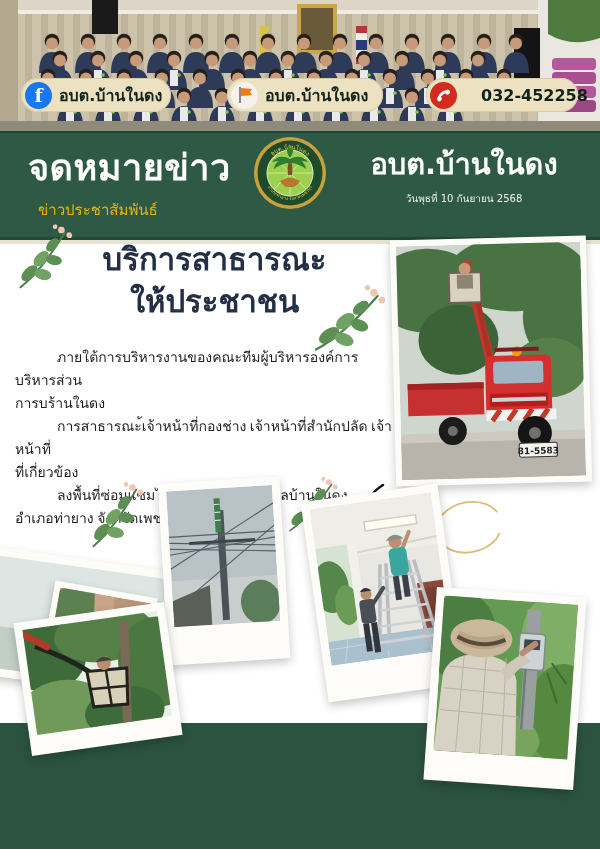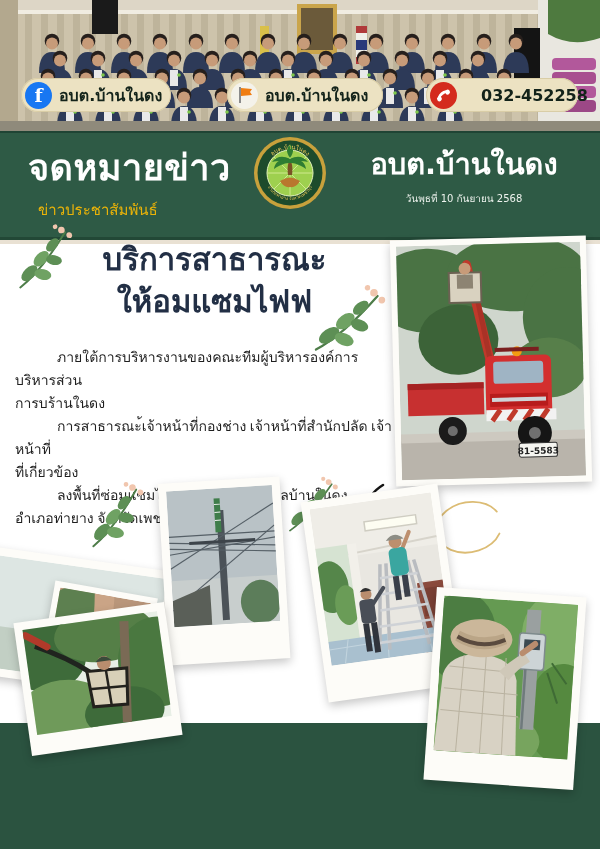--- a/index.html
+++ b/index.html
@@ -225,21 +225,21 @@
       <div class="org">อบต.บ้านในดง</div>
       <div class="date">วันพุธที่ 10 กันยายน 2568</div>
     </div>
   </div>
 
   <svg class="leaf l1" viewBox="0 0 100 100">
       <use href="#sprig"></use>
     </svg>
   <div class="art-title">
     <div>บริการสาธารณะ</div>
-    <div>ให้อมแซมไฟฟ</div>
+    <div>ให้ประชาชน</div>
   </div>
   <svg class="leaf l2" viewBox="0 0 100 100">
       <use href="#sprig"></use>
     </svg>
 
   <div class="copy">
     <div class="ln ind">ภายใต้การบริหารงานของคณะทีมผู้บริหารองค์การบริหารส่วน</div>
     <div class="ln">การบร้านในดง</div>
     <div class="ln ind">การสาธารณะ้เจ้าหน้าที่กองช่าง เจ้าหน้าที่สำนักปลัด  เจ้าหน้าที่</div>
     <div class="ln">ที่เกี่ยวข้อง</div>

